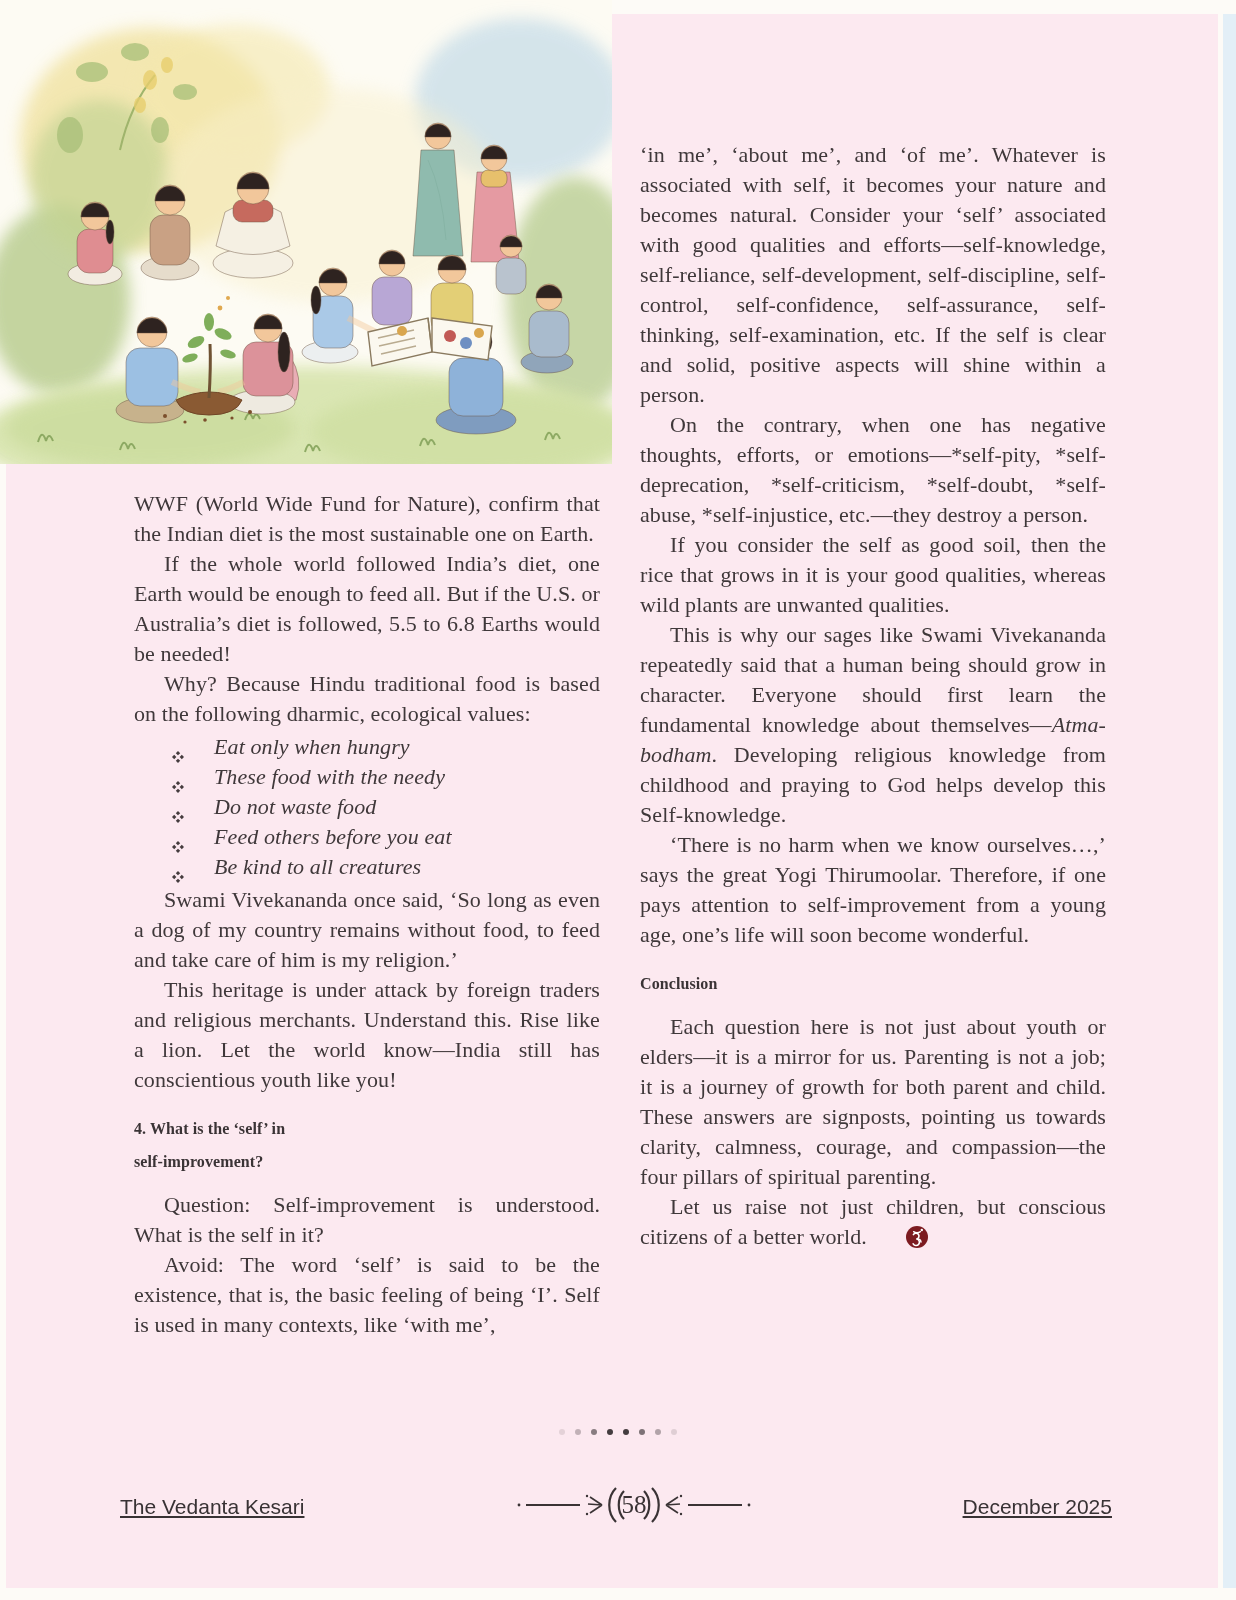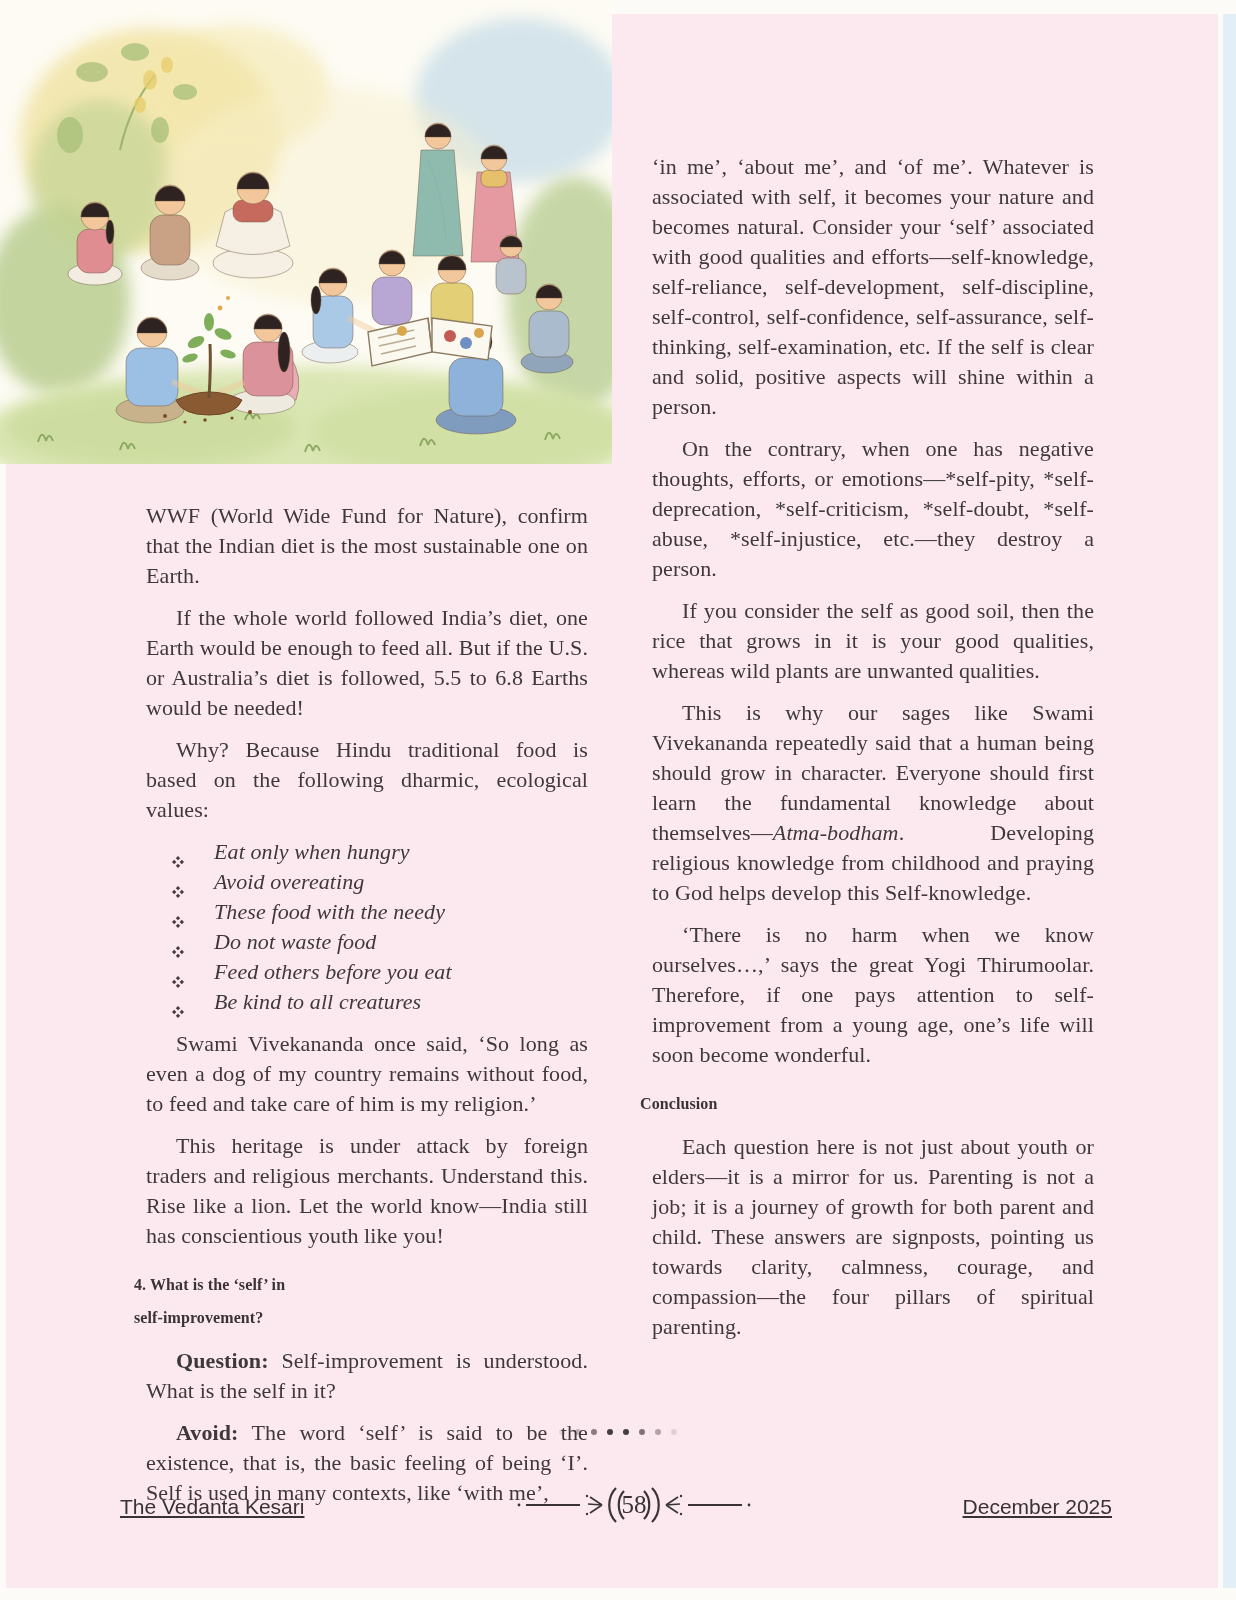--- a/index.html
+++ b/index.html
@@ -20,23 +20,23 @@
     position:absolute; left:0; top:0; width:612px; height:464px;
     background:#fdfbf3;
   }
   .illustration-panel svg { display:block; }
   .column {
     position:absolute; color:#3f383a; font-size:22px; line-height:30px;
     text-align:justify; letter-spacing:0.1px;
   }
   .col-left  { left:134px; top:489px;  width:466px; }
   .col-right { left:640px; top:140px;  width:466px; }
-  .column p { margin:12px; }
+  .column p { margin:0; }
   .column p.indent { text-indent:30px; }
-  .column .bold { font-weight:bold; }
+  .column .bold { font-weight:normal; }
   .column .italic { font-style:italic; }
   ul.values { list-style:none; margin:3px 0 3px 0; padding:0; text-align:left; }
   ul.values li { position:relative; padding-left:80px; line-height:30px;font-style:italic; }
   ul.values .bullet {
     position:absolute; left:38px; top:9px; width:12px; height:12px; display:inline-block;
   }
   h2.section {
     font-size:16px; line-height:33px; font-weight:bold; margin:17px 0 12px 0;
     text-align:left; color:#3a3335;
   }
@@ -224,28 +224,20 @@
               <path d="M5.5 7 L7.5 9 L5.5 11 L3.5 9 Z"></path>
             </g>
           </svg></span><span>Eat only when hungry</span></li>
       <li><span class="bullet" aria-label="❖"><svg width="12" height="12" viewBox="0 0 11 11">
             <g fill="#453c3e">
               <path d="M5.5 0 L7.5 2 L5.5 4 L3.5 2 Z"></path>
               <path d="M0 5.5 L2 3.5 L4 5.5 L2 7.5 Z"></path>
               <path d="M7 5.5 L9 3.5 L11 5.5 L9 7.5 Z"></path>
               <path d="M5.5 7 L7.5 9 L5.5 11 L3.5 9 Z"></path>
             </g>
-          </svg></span><span>Avoid overeating</span></li>
-      <li><span class="bullet" aria-label="❖"><svg width="12" height="12" viewBox="0 0 11 11">
-            <g fill="#453c3e">
-              <path d="M5.5 0 L7.5 2 L5.5 4 L3.5 2 Z"></path>
-              <path d="M0 5.5 L2 3.5 L4 5.5 L2 7.5 Z"></path>
-              <path d="M7 5.5 L9 3.5 L11 5.5 L9 7.5 Z"></path>
-              <path d="M5.5 7 L7.5 9 L5.5 11 L3.5 9 Z"></path>
-            </g>
           </svg></span><span>These food with the needy</span></li>
       <li><span class="bullet" aria-label="❖"><svg width="12" height="12" viewBox="0 0 11 11">
             <g fill="#453c3e">
               <path d="M5.5 0 L7.5 2 L5.5 4 L3.5 2 Z"></path>
               <path d="M0 5.5 L2 3.5 L4 5.5 L2 7.5 Z"></path>
               <path d="M7 5.5 L9 3.5 L11 5.5 L9 7.5 Z"></path>
               <path d="M5.5 7 L7.5 9 L5.5 11 L3.5 9 Z"></path>
             </g>
           </svg></span><span>Do not waste food</span></li>
       <li><span class="bullet" aria-label="❖"><svg width="12" height="12" viewBox="0 0 11 11">
@@ -277,20 +269,29 @@
 <div class="column col-right">
     <p class=""><span>‘in me’, ‘about me’, and ‘of me’. Whatever is associated with self, it becomes your nature and becomes natural. Consider your ‘self’ associated with good qualities and efforts—self-knowledge, self-reliance, self-development, self-discipline, self-control, self-confidence, self-assurance, self-thinking, self-examination, etc. If the self is clear and solid, positive aspects will shine within a person.</span></p>
     <p class="indent"><span>On the contrary, when one has negative thoughts, efforts, or emotions—*self-pity, *self-deprecation, *self-criticism, *self-doubt, *self-abuse, *self-injustice, etc.—they destroy a person.</span></p>
     <p class="indent"><span>If you consider the self as good soil, then the rice that grows in it is your good qualities, whereas wild plants are unwanted qualities.</span></p>
     <p class="indent"><span>This is why our sages like Swami Vivekananda repeatedly said that a human being should grow in character. Everyone should first learn the fundamental knowledge about themselves—</span><span class="italic">Atma-bodham</span><span>. Developing religious knowledge from childhood and praying to God helps develop this Self-knowledge.</span></p>
     <p class="indent"><span>‘There is no harm when we know ourselves…,’ says the great Yogi Thirumoolar. Therefore, if one pays attention to self-improvement from a young age, one’s life will soon become wonderful.</span></p>
     <h2 class="section">
       <span class="hline">Conclusion</span>
     </h2>
     <p class="indent"><span>Each question here is not just about youth or elders—it is a mirror for us. Parenting is not a job; it is a journey of growth for both parent and child. These answers are signposts, pointing us towards clarity, calmness, courage, and compassion—the four pillars of spiritual parenting.</span></p>
+    <p class="indent"><span>Let us raise not just children, but conscious citizens of a better world. </span><span class="om-badge" aria-label="ॐ"><svg width="24" height="24" viewBox="0 0 24 24">
+          <circle cx="12" cy="12" r="11" fill="#7c1b20"></circle>
+          <g stroke="#fff" fill="none" stroke-linecap="round">
+            <path d="M8.4 9.6 a3 3 0 1 1 3.4 4.4 a3.3 3.3 0 1 1 -3.6 4.8" stroke-width="1.6"></path>
+            <path d="M11.8 14 c2.6 -0.3 4 1 4.2 3" stroke-width="1.5"></path>
+            <path d="M8.6 6.6 q3.4 2.2 6.8 0" stroke-width="1.3"></path>
+          </g>
+          <circle cx="16.8" cy="5" r="1.2" fill="#fff"></circle>
+        </svg></span></p>
   </div>
 
 <div class="dots-separator"><span class="dot" style="opacity: 0.12;"></span><span class="dot" style="opacity: 0.3;"></span><span class="dot" style="opacity: 0.6;"></span><span class="dot" style="opacity: 0.95;"></span><span class="dot" style="opacity: 0.95;"></span><span class="dot" style="opacity: 0.65;"></span><span class="dot" style="opacity: 0.38;"></span><span class="dot" style="opacity: 0.15;"></span></div>
 
 <div class="footer">
   <span class="side">The Vedanta Kesari</span>
   <span class="folio-ornament">
     <svg width="240" height="44" viewBox="0 0 240 44">
       <g stroke="#3a3335" fill="#3a3335">
         <circle cx="5" cy="22" r="1.4" stroke="none"></circle>

